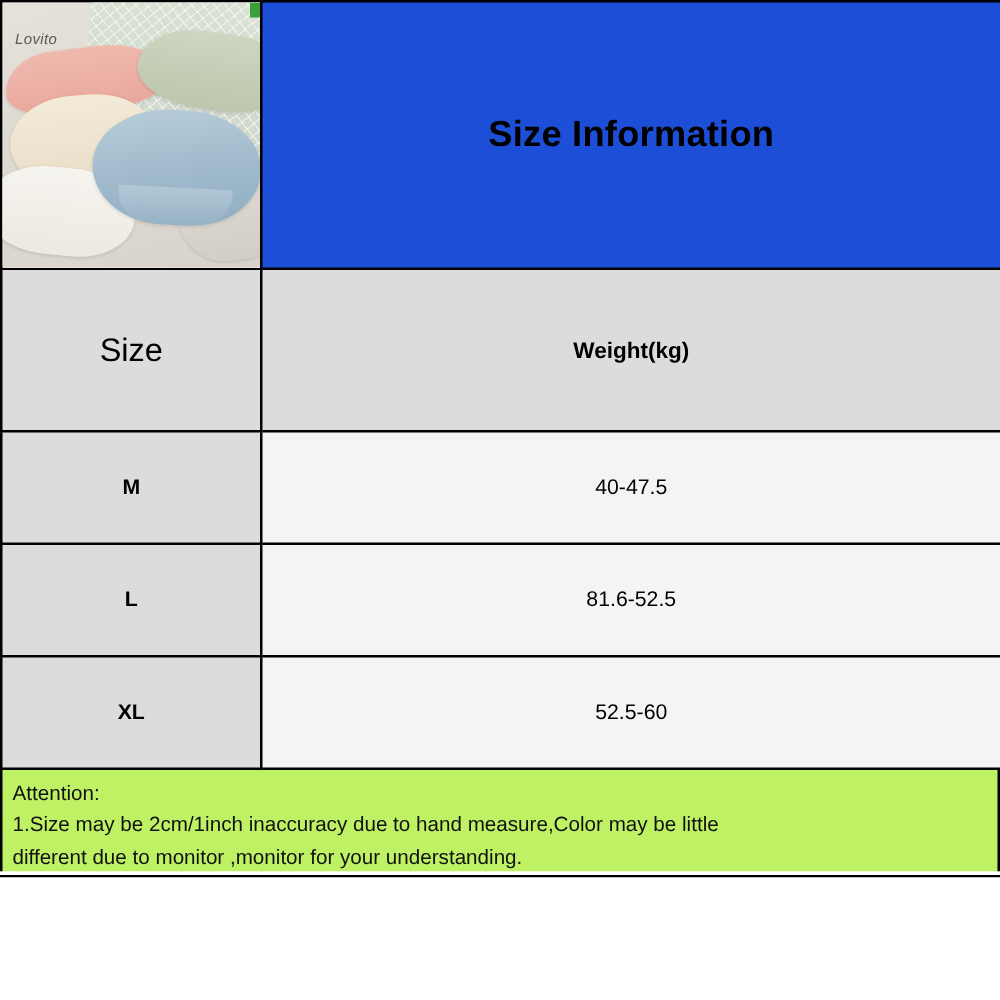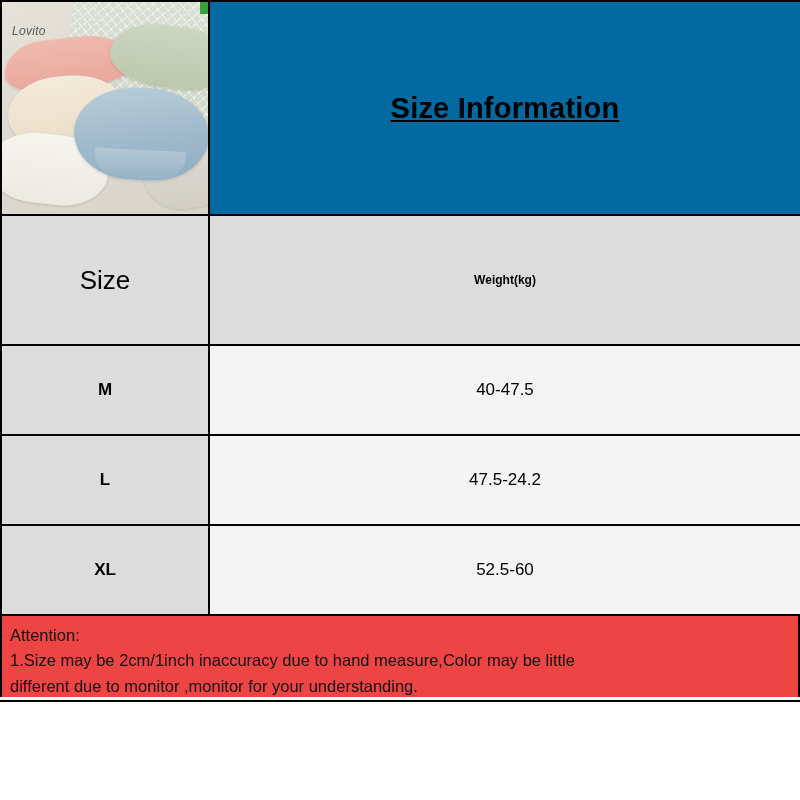--- a/index.html
+++ b/index.html
@@ -129,40 +129,39 @@
     left: 198px;
     top: 0px;
     width: 16px;
     height: 12px;
     background: #3aa03a;
   }
 
   
   .title-cell {
     height: 212px;
-    background: #0369a1;
-    text-decoration: underline;
+    background: #1d4ed8;
   }
   .title-text {
     font-size: 29px;
     font-weight: bold;
     letter-spacing: .2px;
   }
 
   
   .header-row td {
     background: #dcdcdc;
     height: 128px;
   }
   .hdr-size {
     font-size: 26px;
     font-weight: normal;
   }
   .hdr-weight {
-    font-size: 12px;
+    font-size: 18px;
     font-weight: bold;
     margin-top: 33px;
   }
 
   
   .body-row td { height: 88px; }
   .cell-size {
     background: #dcdcdc;
     font-size: 17px;
     font-weight: bold;
@@ -173,21 +172,21 @@
     margin-left: 35px;
   }
 
   
   .attention {
     box-sizing: border-box;
     width: 800px;
     padding: 8px 8px 0 8px;
     border-left: 2px solid #000;
     border-right: 2px solid #000;
-    background: #ef4444;
+    background: #bef264;
   }
   .attention p {
     margin: 0 0 3px 0;
     font-size: 16.5px;
     line-height: 1.35;
     color: #111;
   }
   .bottom-rule {
     width: 800px;
     height: 2px;
@@ -234,21 +233,21 @@
         <td class="hdr-weight">Weight(kg)</td>
       </tr>
 
       <tr class="body-row">
         <td class="cell-size">M</td>
         <td class="cell-val">40-47.5</td>
       </tr>
 
       <tr class="body-row">
         <td class="cell-size">L</td>
-        <td class="cell-val">47.5-24.2</td>
+        <td class="cell-val">81.6-52.5</td>
       </tr>
 
       <tr class="body-row">
         <td class="cell-size">XL</td>
         <td class="cell-val">52.5-60</td>
       </tr>
     </tbody>
   </table>
 
   <div class="attention">

